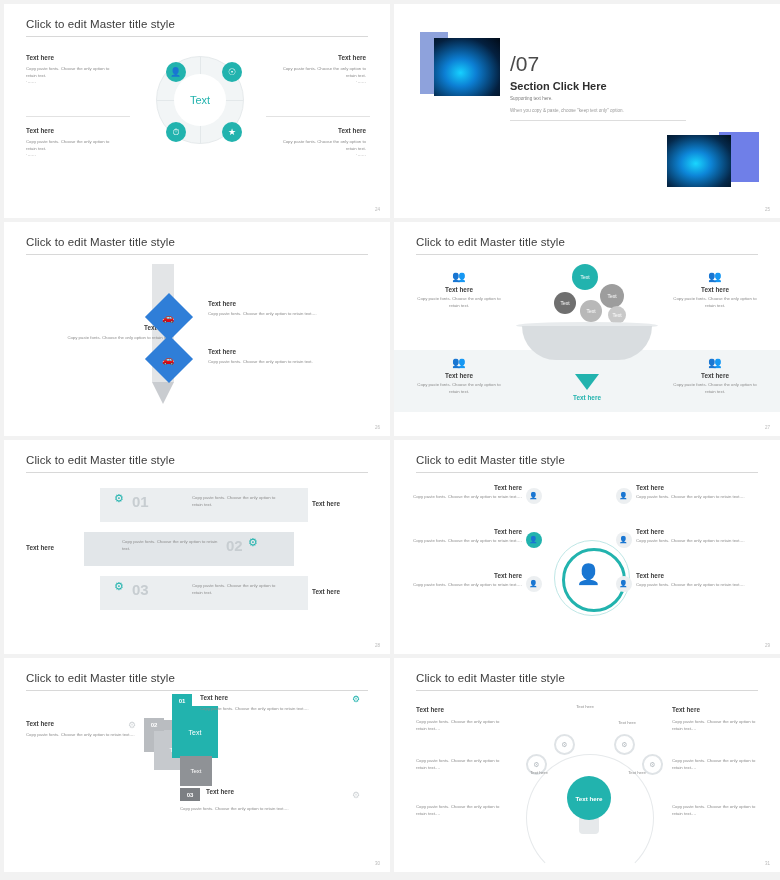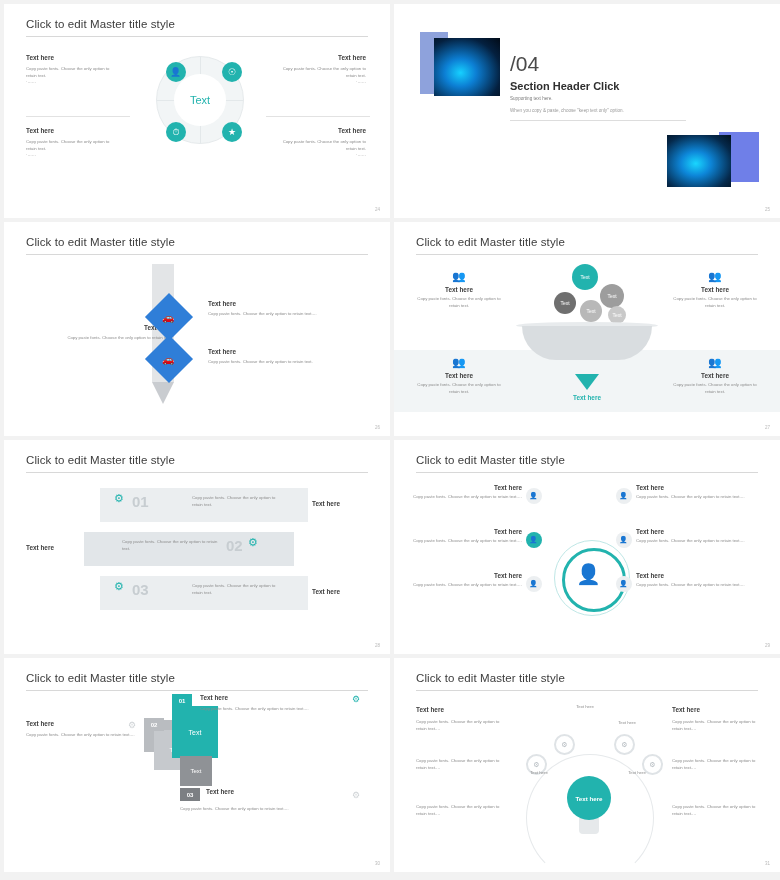--- a/index.html
+++ b/index.html
@@ -170,22 +170,22 @@
     <div class="bub" style="left:218px;top:58px;">☉</div>
     <div class="bub" style="left:162px;top:118px;">⏱</div>
     <div class="bub" style="left:218px;top:118px;">★</div>
 
     <div class="pg">24</div>
   </div>
 
   <div class="slide s2">
     <div class="blueband"></div>
     <div class="img1"></div>
-    <div class="slash">/04</div>
-    <div class="sh">Section Header Click</div>
+    <div class="slash">/07</div>
+    <div class="sh">Section Click Here</div>
     <div class="sub">Supporting text here.</div>
     <div class="sub2">When you copy &amp; paste, choose "keep text only" option.</div>
     <div class="uline"></div>
     <div class="blueband2"></div>
     <div class="img2"></div>
     <div class="pg">25</div>
   </div>
 
   <div class="slide s3">
     <div class="title">Click to edit Master title style</div>

